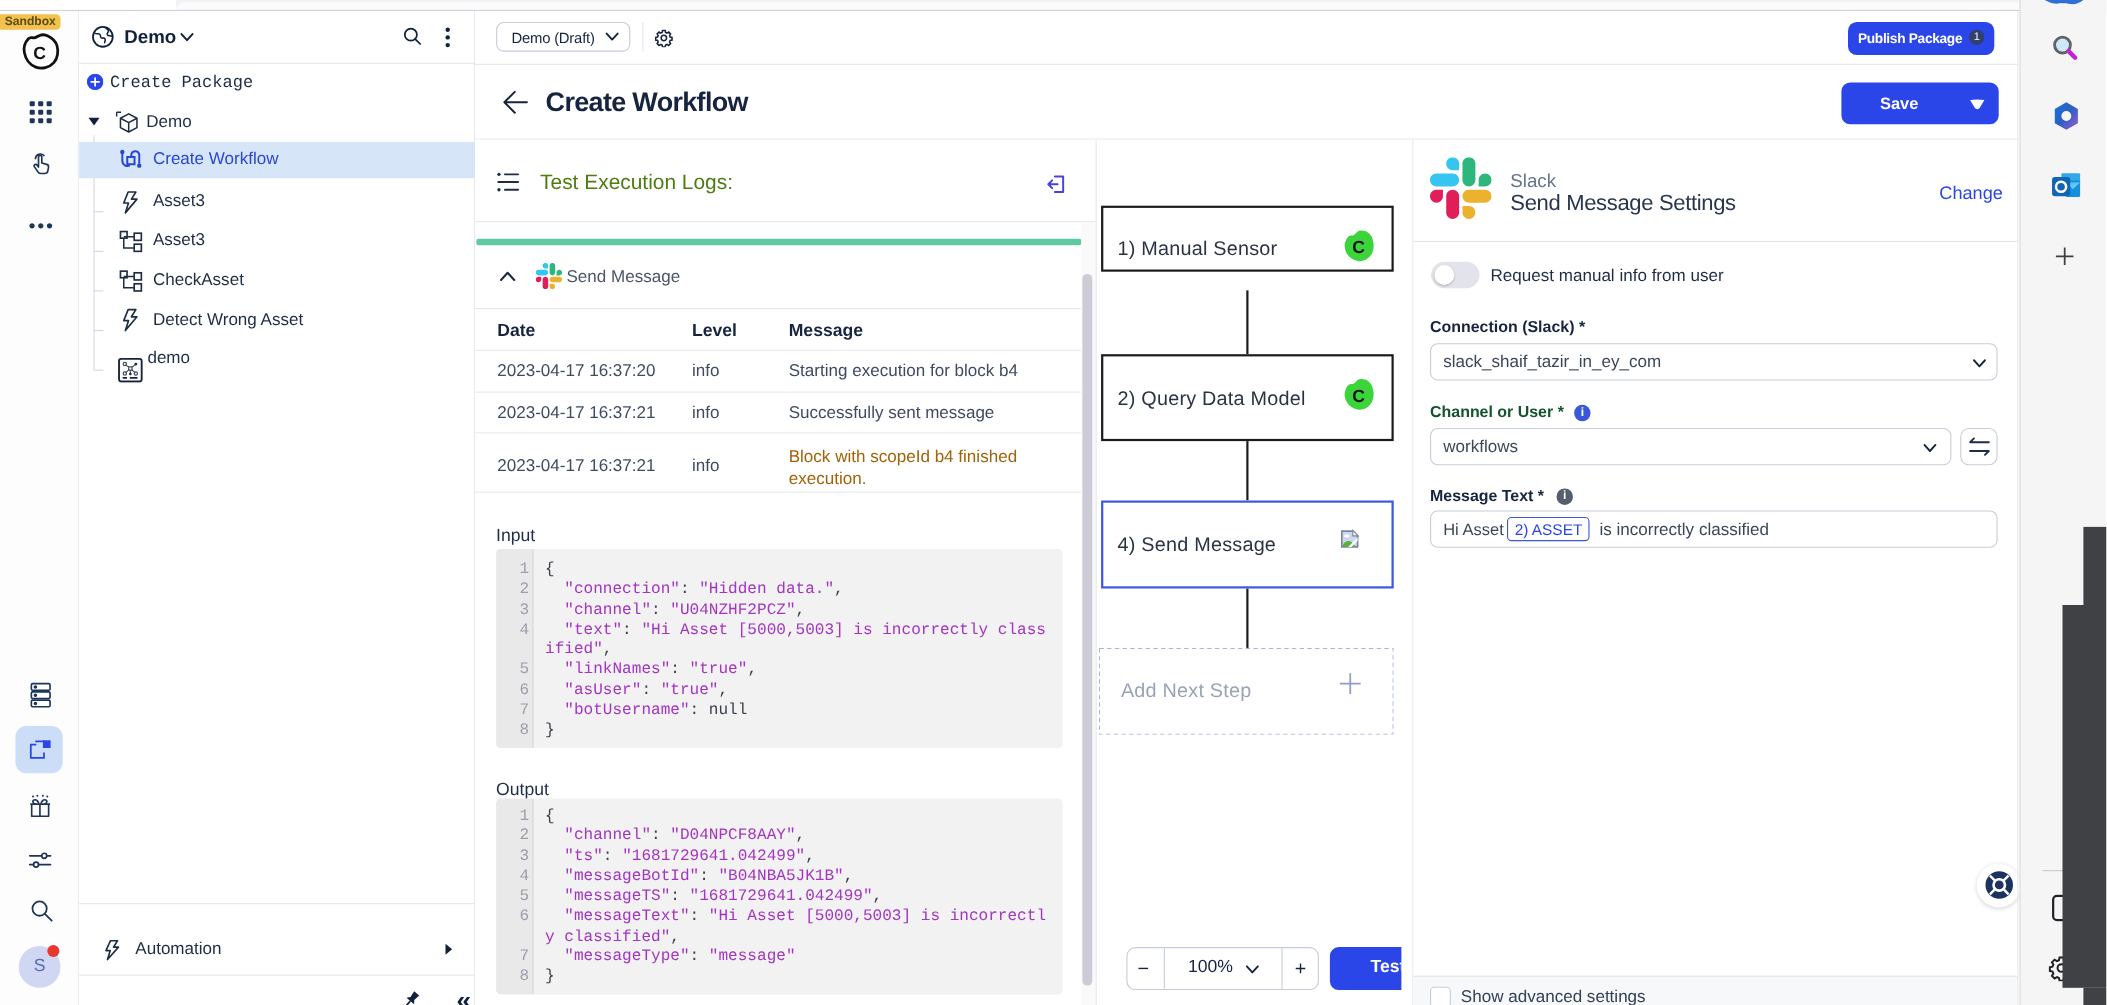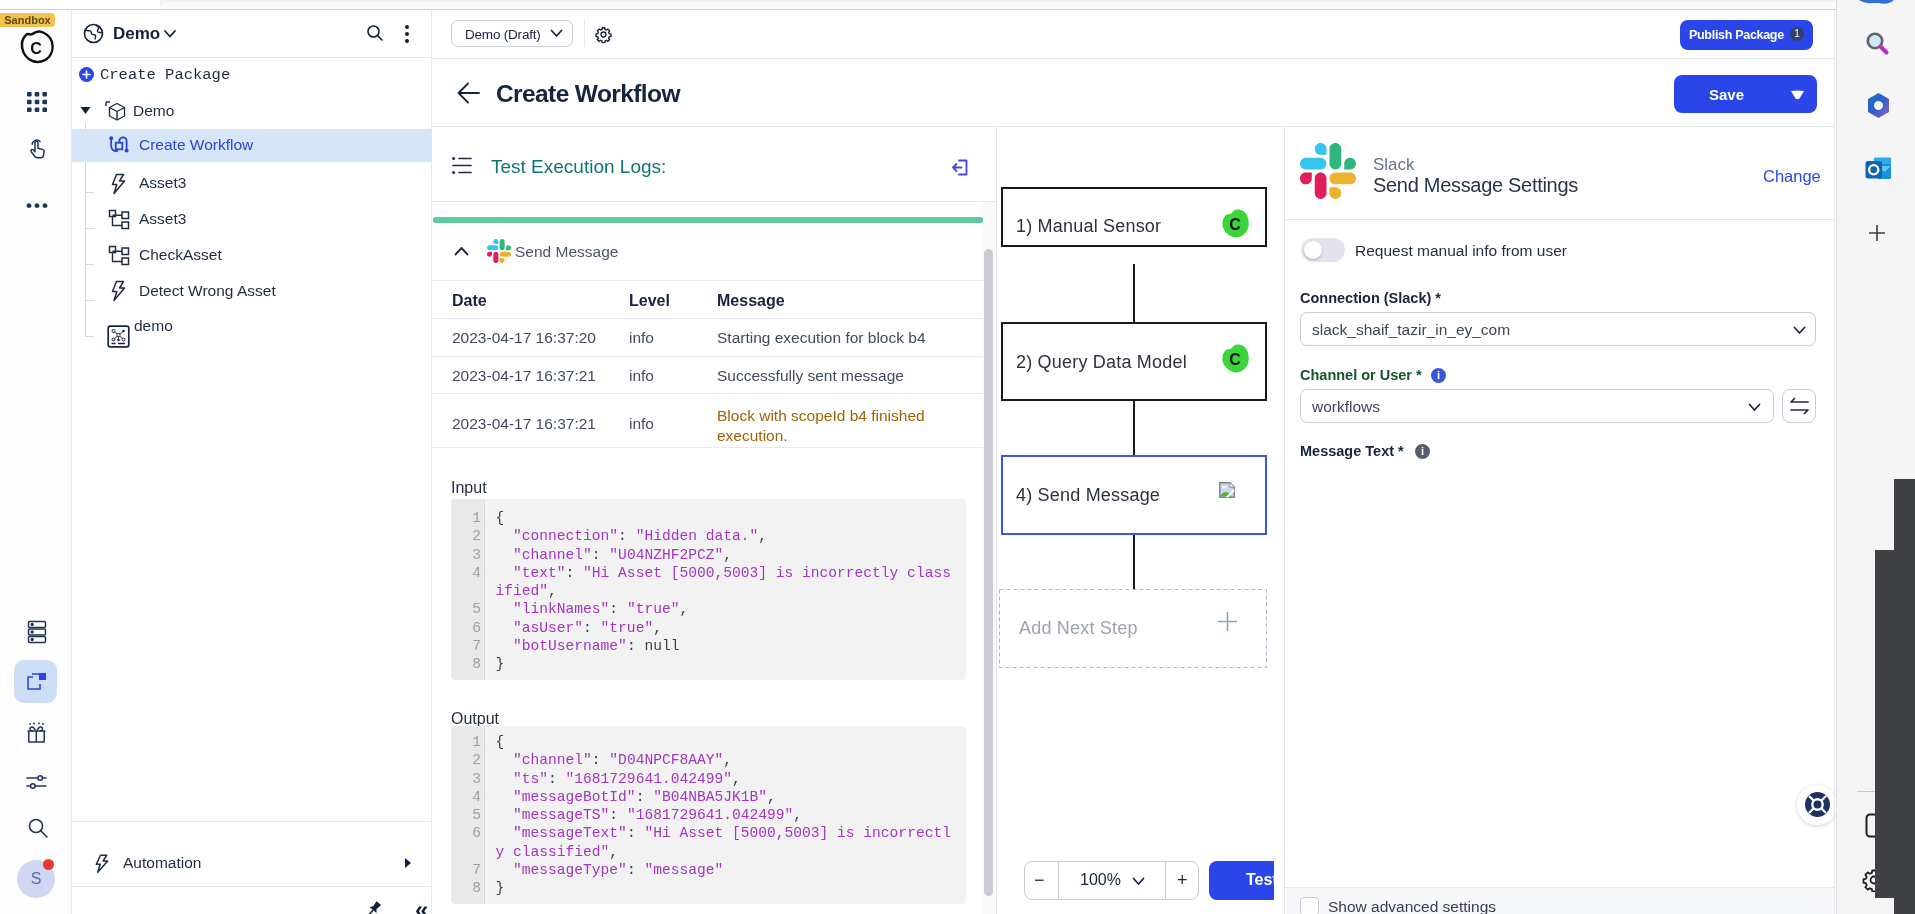--- a/index.html
+++ b/index.html
@@ -267,21 +267,21 @@
 
   <div class="abs" id="logs" style="left:432px;top:127px;width:564px;height:787px;background:#fff;">
 
     <svg class="abs" style="left:19px;top:28px;" width="22" height="22" viewBox="0 0 22 22">
       <g stroke="#1e2c44" stroke-width="1.7" stroke-linecap="round">
         <circle cx="2.6" cy="3.5" r="1.5" fill="#1e2c44" stroke="none"></circle>
         <circle cx="2.6" cy="17.5" r="1.5" fill="#1e2c44" stroke="none"></circle>
         <path d="M8 3.5 H20 M2 10.5 H20 M8 17.5 H20"></path>
       </g>
     </svg>
-    <div class="abs" style="left:59px;top:29px;font-size:19px;color:#0f766e;">Test Execution Logs:</div>
+    <div class="abs" style="left:59px;top:29px;font-size:19px;color:#4d7c0f;">Test Execution Logs:</div>
     <svg class="abs" style="left:519px;top:31px;" width="19" height="19" viewBox="0 0 19 19">
       <g fill="none" stroke="#4744d8" stroke-width="1.8" stroke-linecap="round" stroke-linejoin="round">
         <path d="M8 2.5 H15.5 V16.5 H8"></path>
         <path d="M10.5 9.5 H2 M5.5 6 L2 9.5 L5.5 13"></path>
       </g>
     </svg>
     <div class="abs" style="left:0;top:74px;width:564px;height:1px;background:#e4e7ec;"></div>
 
     <div class="abs" style="left:1px;top:90px;width:550px;height:6px;background:#5fc9a0;border-radius:2px;"></div>
 
@@ -447,20 +447,26 @@
         <g stroke="#1e2c44" stroke-width="1.7" fill="none" stroke-linecap="round" stroke-linejoin="round">
           <path d="M5.5 1.5 L2 5 L19 5"></path>
           <path d="M15.5 16.5 L19 13 L2 13"></path>
         </g>
       </svg>
     </div>
 
     <div class="abs" style="left:15px;top:316px;font-size:14.5px;font-weight:bold;color:#16243f;">Message Text *</div>
     <div class="abs" style="left:130px;top:317px;width:15px;height:15px;border-radius:50%;background:#555e6e;color:#fff;
          font-size:11px;font-weight:bold;text-align:center;line-height:15px;">i</div>
+    <div class="abs" style="left:15px;top:337px;width:516px;height:34px;border:1px solid #c6cdd8;border-radius:7px;">
+      <div class="abs" style="left:11px;top:8px;font-size:15px;color:#3b4757;">Hi Asset</div>
+      <div class="abs" style="left:69px;top:5px;height:22px;border:1px solid #3a57d8;border-radius:4px;
+           font-size:14px;color:#2b46e8;line-height:21px;padding:0 6px;">2) ASSET</div>
+      <div class="abs" style="left:153px;top:8px;font-size:15.5px;color:#3b4757;">is incorrectly classified</div>
+    </div>
 
     <div class="abs" style="left:512px;top:658px;width:40px;height:40px;border-radius:50%;background:#fff;box-shadow:0 1px 4px rgba(0,0,0,.18);"></div>
     <svg class="abs" style="left:519px;top:664px;" width="27" height="27" viewBox="0 0 27 27">
       <circle cx="13.5" cy="13.5" r="12.5" fill="#1c3260"></circle>
       <circle cx="13.5" cy="13.5" r="5.2" fill="none" stroke="#fff" stroke-width="2.4"></circle>
       <g stroke="#fff" stroke-width="2.2" transform="rotate(45 13.5 13.5)">
         <path d="M13.5 1.5 V8 M13.5 19 V25.5 M1.5 13.5 H8 M19 13.5 H25.5"></path>
       </g>
     </svg>
 

